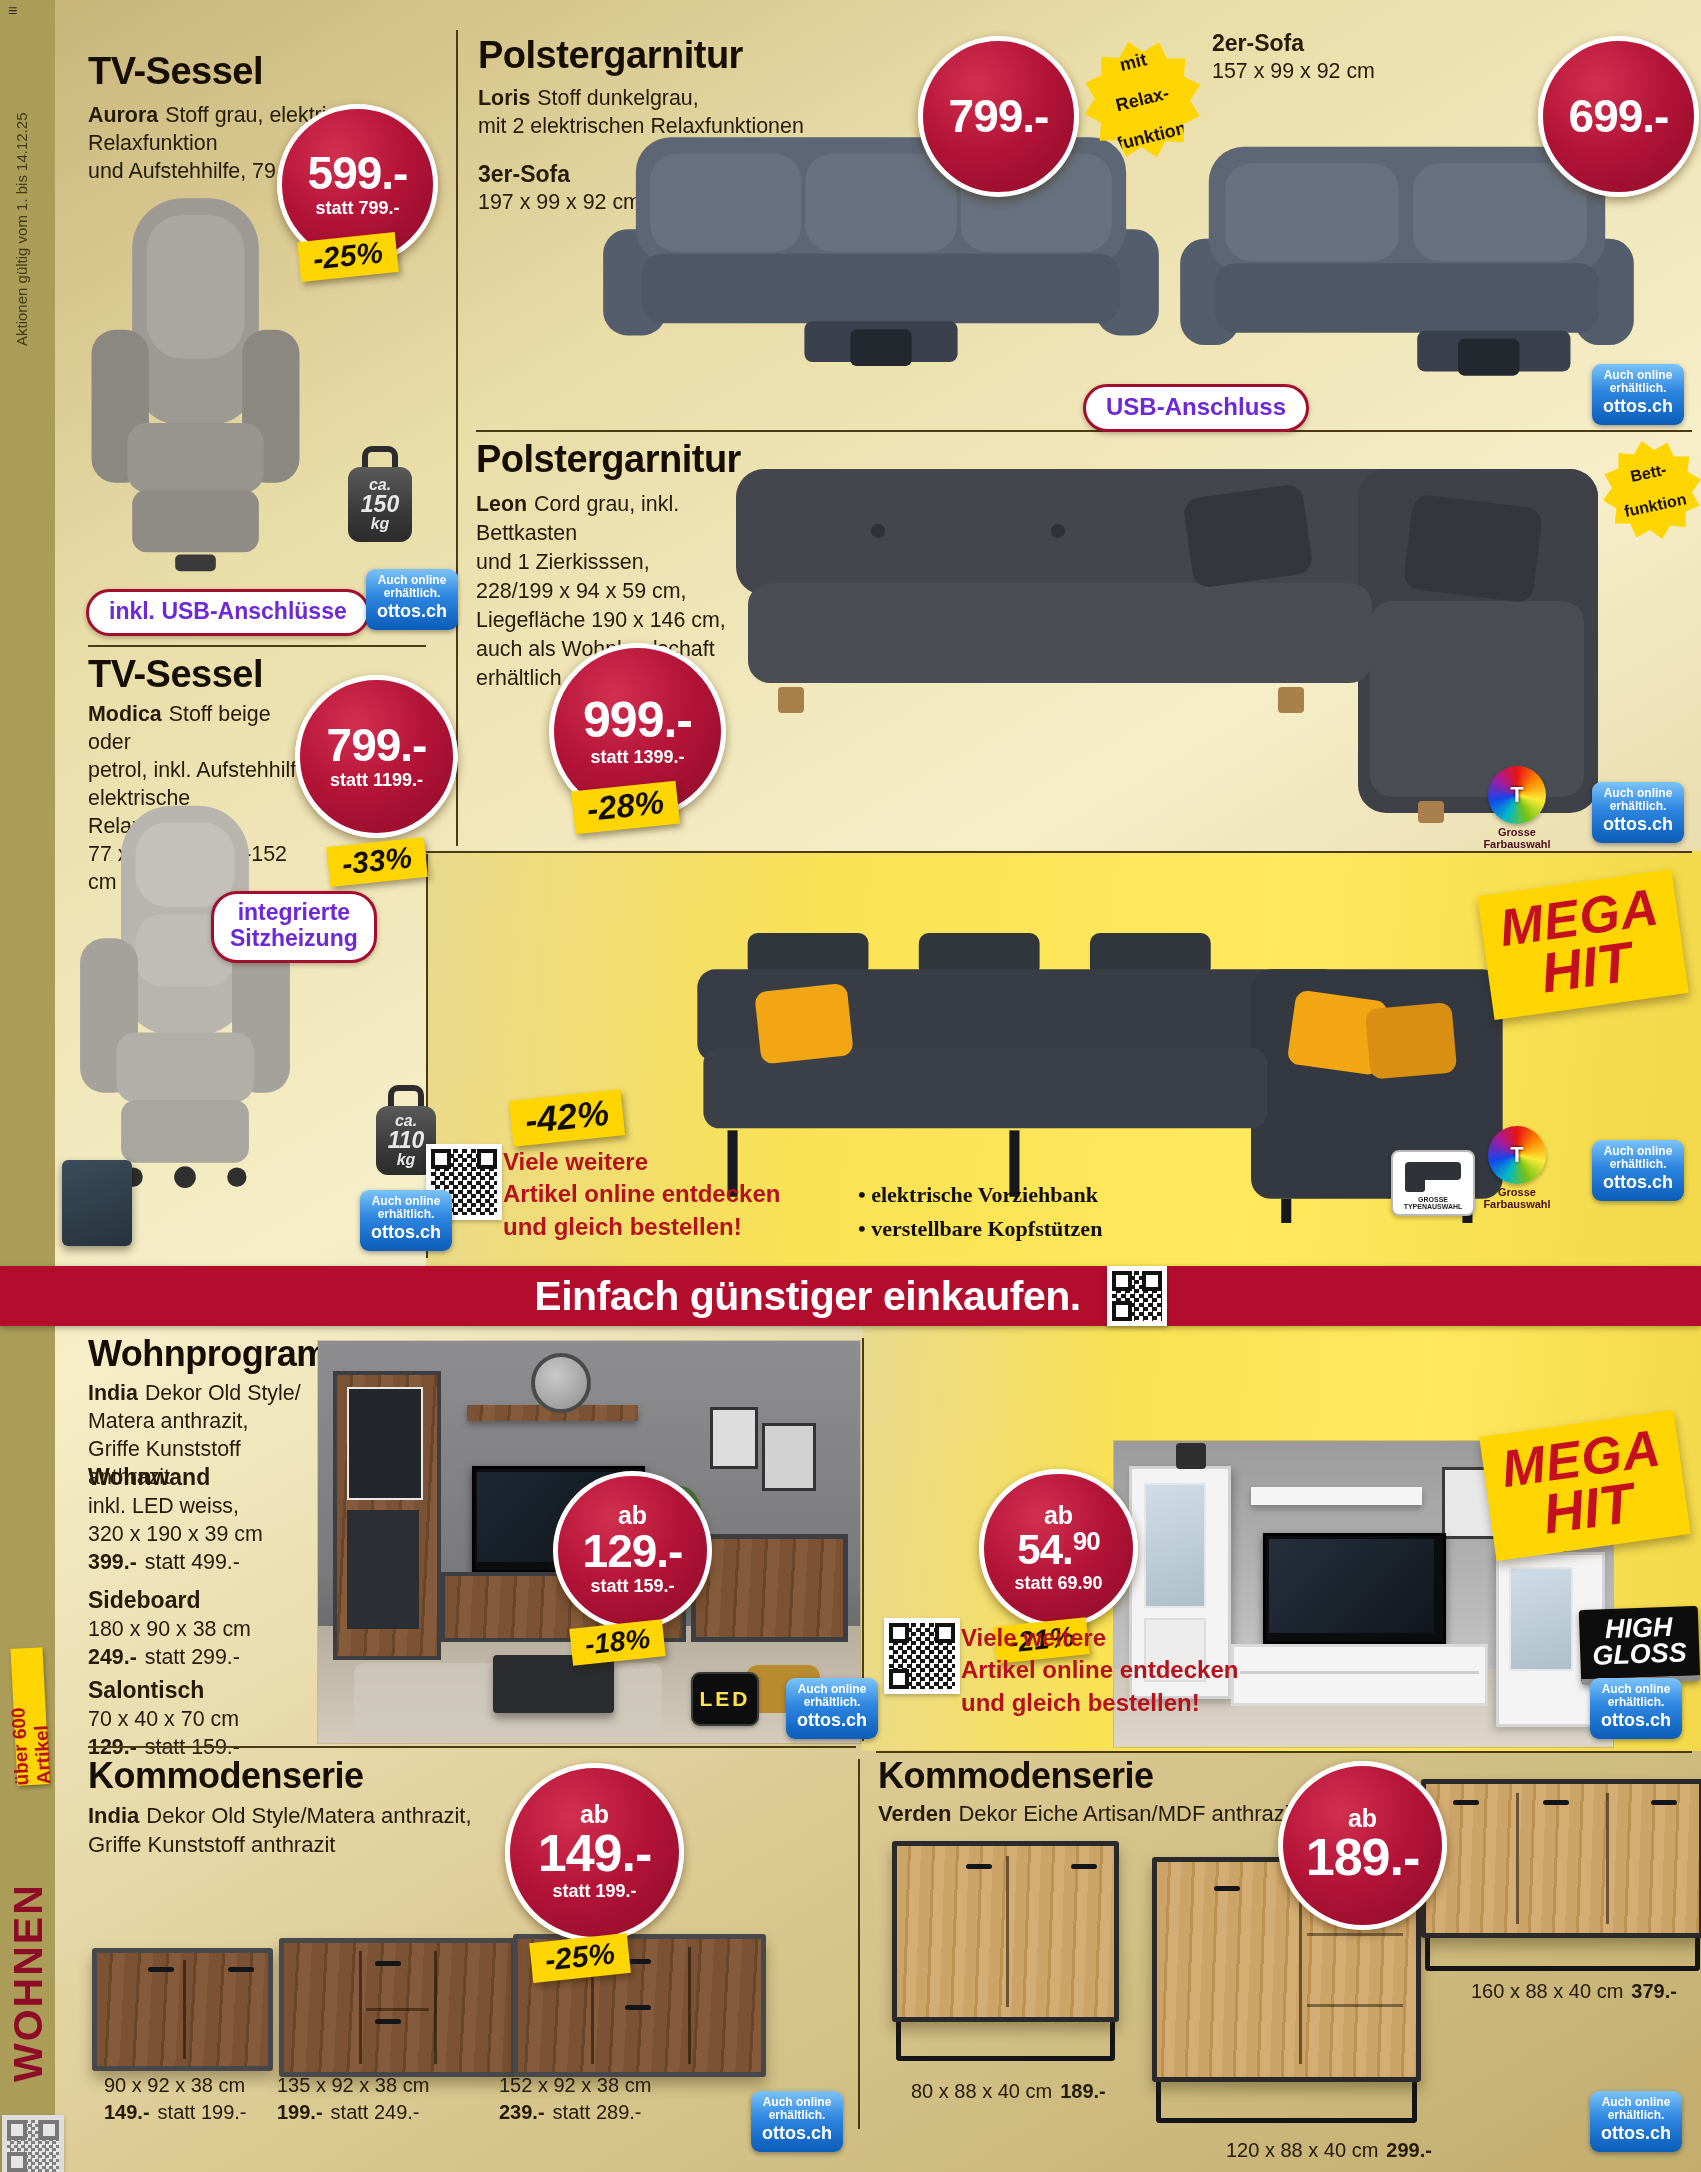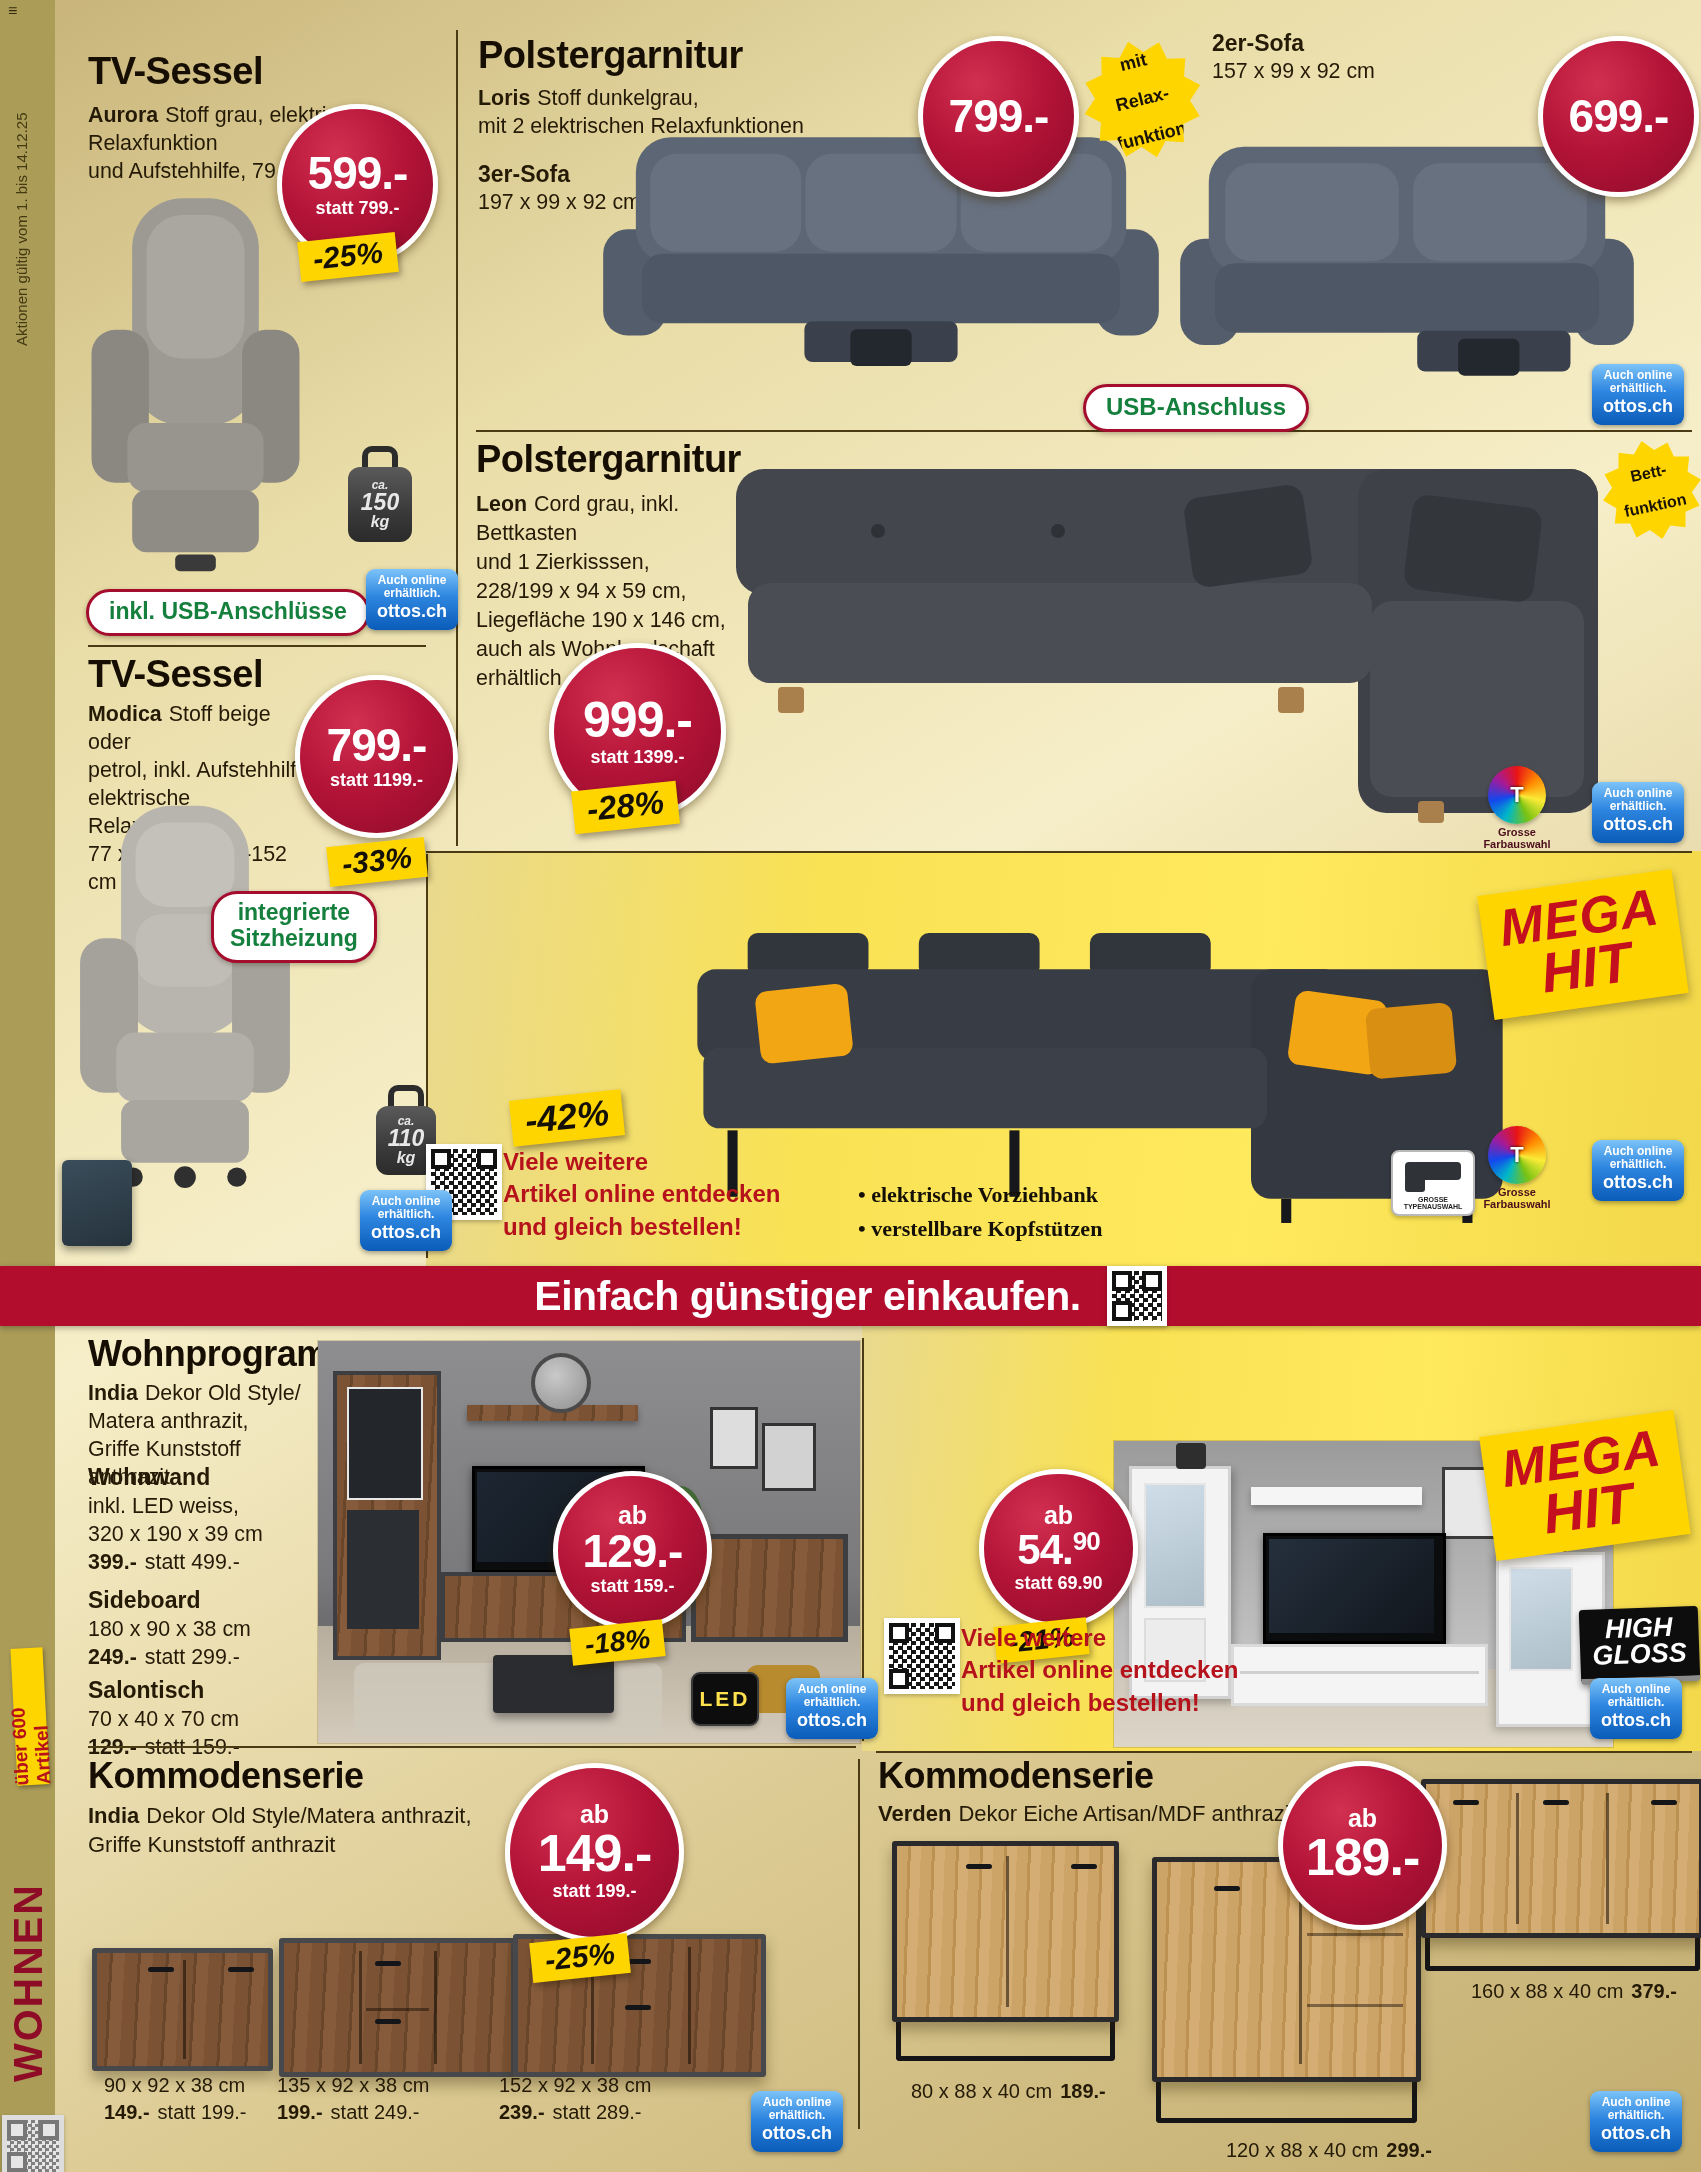--- a/index.html
+++ b/index.html
@@ -25,42 +25,42 @@
   
   .tag{position:absolute;background:#ffd500;color:#151005;font-weight:bold;font-style:italic;
        transform:rotate(-6deg);padding:3px 14px 5px;font-size:30px;line-height:1.05;
        box-shadow:2px 4px 6px rgba(40,25,0,.4);z-index:7;white-space:nowrap;}
   .megahit{position:absolute;background:#ffd500;color:#c40f1e;font-weight:bold;font-style:italic;
        transform:rotate(-8deg);text-align:center;line-height:.92;padding:12px 18px 14px;
        box-shadow:0 5px 10px rgba(40,25,0,.35);z-index:7;}
   .megahit .m1{display:block;font-size:52px;letter-spacing:1px;}
   .megahit .m2{display:block;font-size:56px;}
   
-  .pill{position:absolute;background:#fff;border:3px solid #a50d2e;color:#15803d;font-weight:bold;
+  .pill{position:absolute;background:#fff;border:3px solid #a50d2e;color:#6d28d9;font-weight:bold;
         border-radius:994px;padding:6px 20px 8px;font-size:24px;white-space:nowrap;
         box-shadow:0 2px 5px rgba(40,25,0,.3);z-index:8;}
   .pill2{border-radius:26px;text-align:center;line-height:1.12;font-size:23px;padding:6px 16px 8px;}
   
   .ottos{position:absolute;width:92px;height:56px;border-radius:9px;cursor:pointer;
          background:linear-gradient(180deg,#7cc3f8 0%,#2e86e0 45%,#0a5cb8 100%);
          color:#fff;text-align:center;padding-top:5px;box-shadow:0 2px 5px rgba(0,0,0,.35);z-index:9;}
   .ottos .s1{display:block;font-size:12px;font-weight:bold;line-height:1.1;}
   .ottos .site{display:block;font-size:18px;font-weight:bold;line-height:1.25;}
   
   .star{position:absolute;background:#ffd500;display:flex;align-items:center;justify-content:center;
         text-align:center;font-weight:bold;color:#191205;z-index:7;
         clip-path:polygon(100% 50%,88.6% 60.4%,93.3% 75%,78.3% 78.3%,75% 93.3%,60.4% 88.6%,50% 100%,39.6% 88.6%,25% 93.3%,21.7% 78.3%,6.7% 75%,11.4% 60.4%,0% 50%,11.4% 39.6%,6.7% 25%,21.7% 21.7%,25% 6.7%,39.6% 11.4%,50% 0%,60.4% 11.4%,75% 6.7%,78.3% 21.7%,93.3% 25%,88.6% 39.6%);}
   .star span{display:block;line-height:1.05;}
   
   .weight{position:absolute;display:flex;flex-direction:column;align-items:center;z-index:6;}
   .w-handle{width:24px;height:15px;border:6px solid #2c2c2c;border-bottom:none;border-radius:10px 10px 0 0;}
   .w-body{width:100%;flex:1;background:linear-gradient(180deg,#5a5a5a 0%,#3a3a3a 60%,#2b2b2b 100%);
           border-radius:12px;display:flex;flex-direction:column;align-items:center;justify-content:center;
           color:#e8e8e8;font-style:italic;font-weight:bold;line-height:1;padding:3px 0;}
-  .w-ca{font-size:12px;} .w-num{font-size:23px;} .w-kg{font-size:16px;}
+  .w-ca{font-size:16px;} .w-num{font-size:23px;} .w-kg{font-size:16px;}
   
   .qr{position:absolute;background:#fff;padding:5px;z-index:8;box-shadow:0 2px 4px rgba(0,0,0,.25);}
   .qin{width:100%;height:100%;position:relative;
        background:repeating-conic-gradient(#161616 0% 25%,#fff 0% 50%) 0 0/9px 9px;}
   .qin::before,.qin::after,.qin i{content:"";position:absolute;width:12px;height:12px;background:#fff;border:4px solid #111;}
   .qin::before{left:0;top:0;} .qin::after{right:0;top:0;} .qin i{left:0;bottom:0;display:block;}
   .qr.grey{background:#ddd;} .qr.grey .qin{background:repeating-conic-gradient(#808080 0% 25%,#e5e5e5 0% 50%) 0 0/7px 7px;}
   .qr.grey .qin::before,.qr.grey .qin::after,.qr.grey .qin i{border-color:#777;background:#e5e5e5;}
   
   .cwheel{position:absolute;text-align:center;z-index:8;width:72px;}

